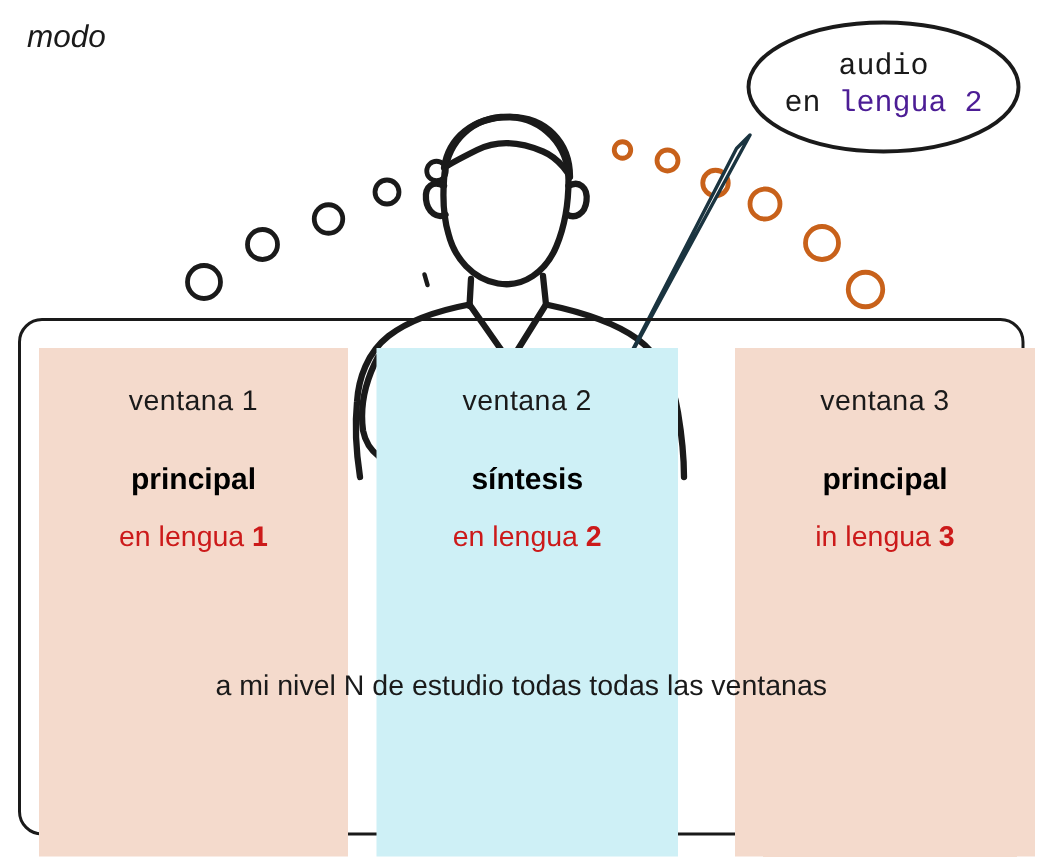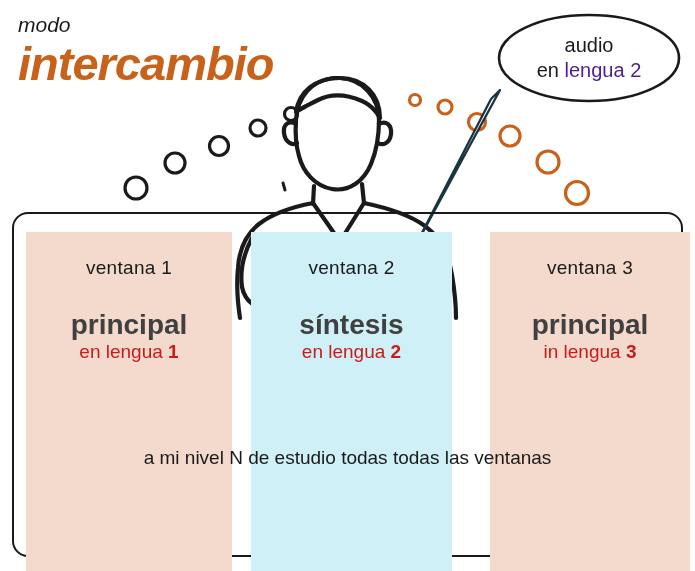--- a/index.html
+++ b/index.html
@@ -66,20 +66,21 @@
     display: flex;
     flex-direction: column;
     align-items: center;
     justify-content: center;
     line-height: 1.24;
   }
   .bubble-line {
     font-size: 20px;
     color: #1a1a1a;
     white-space: nowrap;
+    font-family: Liberation Mono, monospace;
   }
   .orange-text { color: #4c1d95; }
 
   
   #main-panel {
     position: absolute;
     left: 12px;
     top: 212px;
     width: 671px;
     height: 345px;
@@ -116,24 +117,25 @@
     box-sizing: border-box;
   }
   .window-title {
     font-size: 19px;
     color: #1a1a1a;
     line-height: 1.2;
     margin-bottom: 28px;
     letter-spacing: 0.3px;
   }
   .window-mode {
-    font-size: 28px;
+    font-size: 20px;
     font-weight: bold;
-    color: #404040;
+    color: #000000;
     line-height: 1.2;
+    margin-bottom: 16px;
   }
   .window-lang {
     font-size: 19px;
     color: #CC1A1A;
     line-height: 1.2;
   }
   .window-lang b { font-weight: bold; }
 
   
   #footer-caption {
@@ -146,21 +148,20 @@
     color: #1a1a1a;
     letter-spacing: 0px;
     white-space: nowrap;
   }
 </style>
 </head>
 <body>
 
 <div id="title-block">
   <div id="modo-label">modo</div>
-  <div id="intercambio-label">intercambio</div>
 </div>
 
 <svg id="illustration" viewBox="0 0 695 571" xmlns="http://www.w3.org/2000/svg">
 
   <g fill="none" stroke="#1a1a1a" stroke-width="3.2">
     <circle cx="136" cy="188" r="11"></circle>
     <circle cx="175" cy="163" r="10"></circle>
     <circle cx="219" cy="146" r="9.5"></circle>
     <circle cx="258" cy="128" r="8"></circle>
     <circle cx="291" cy="114" r="6.5"></circle>

